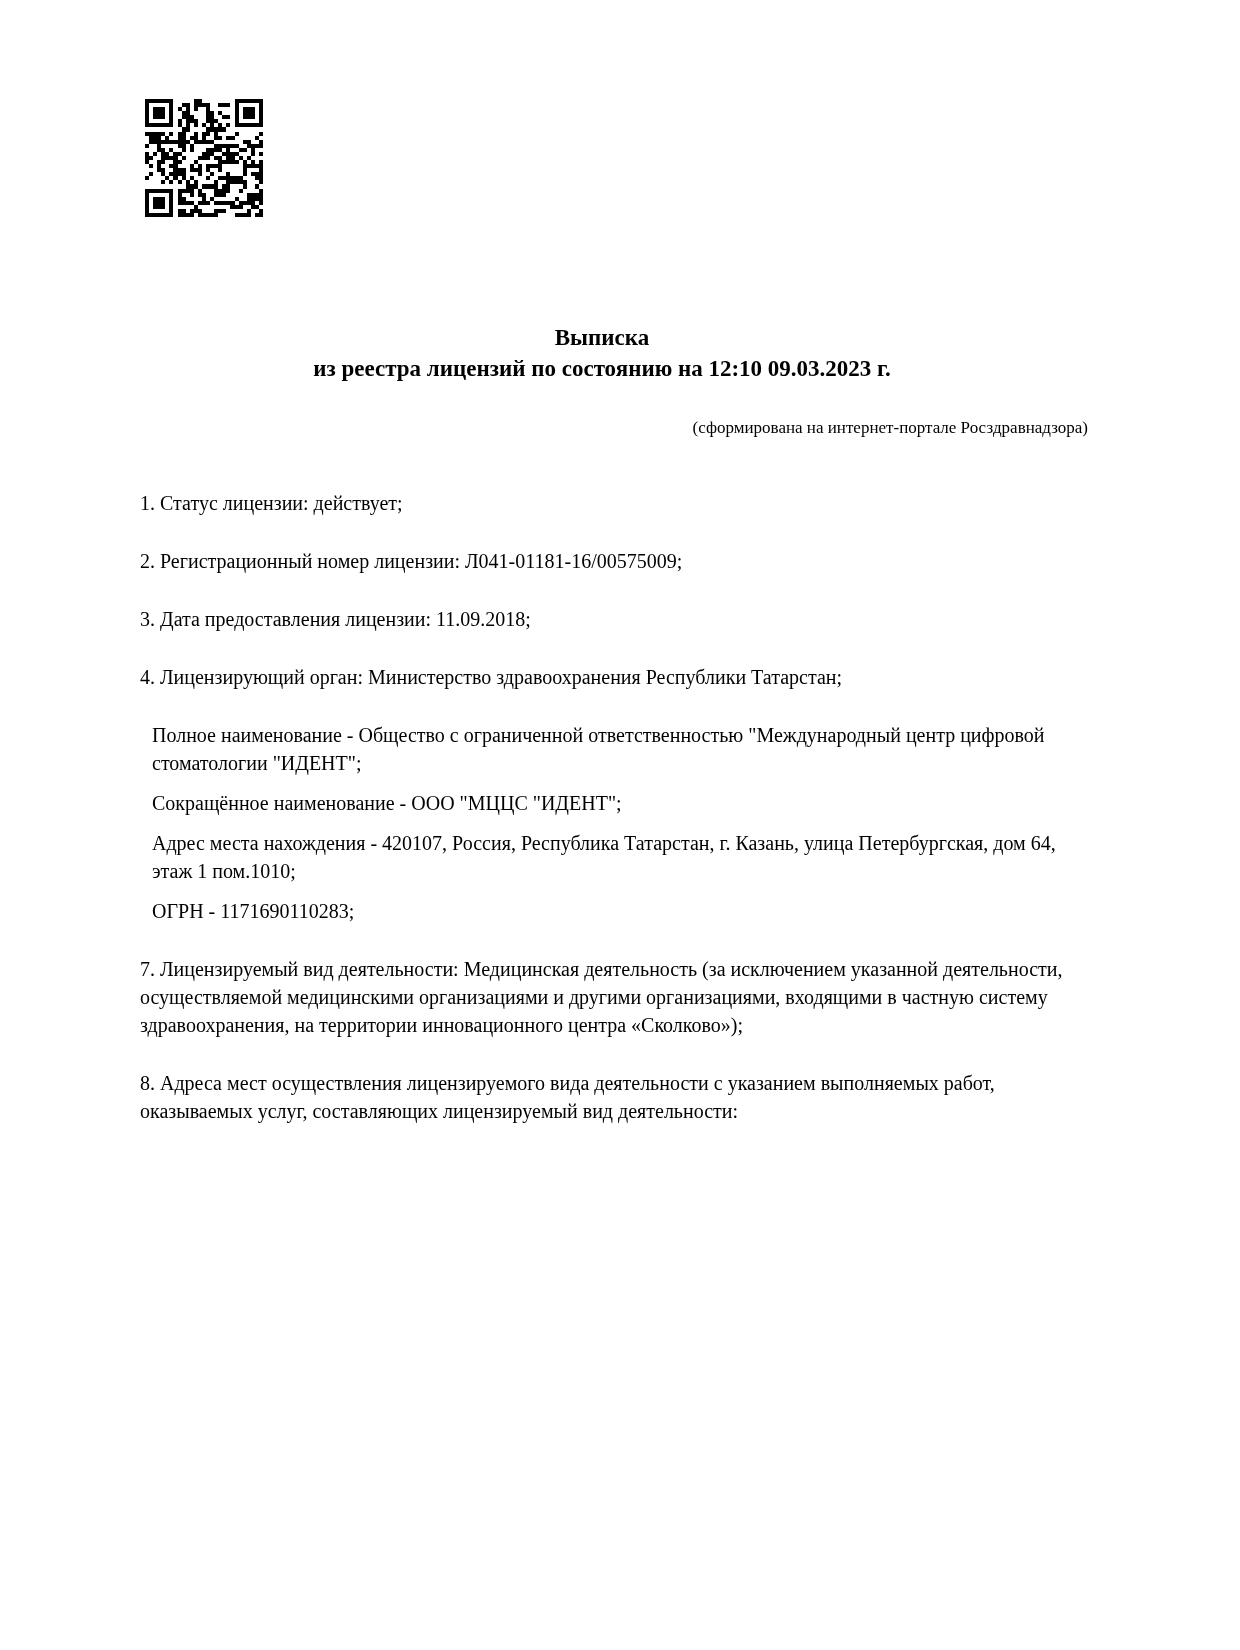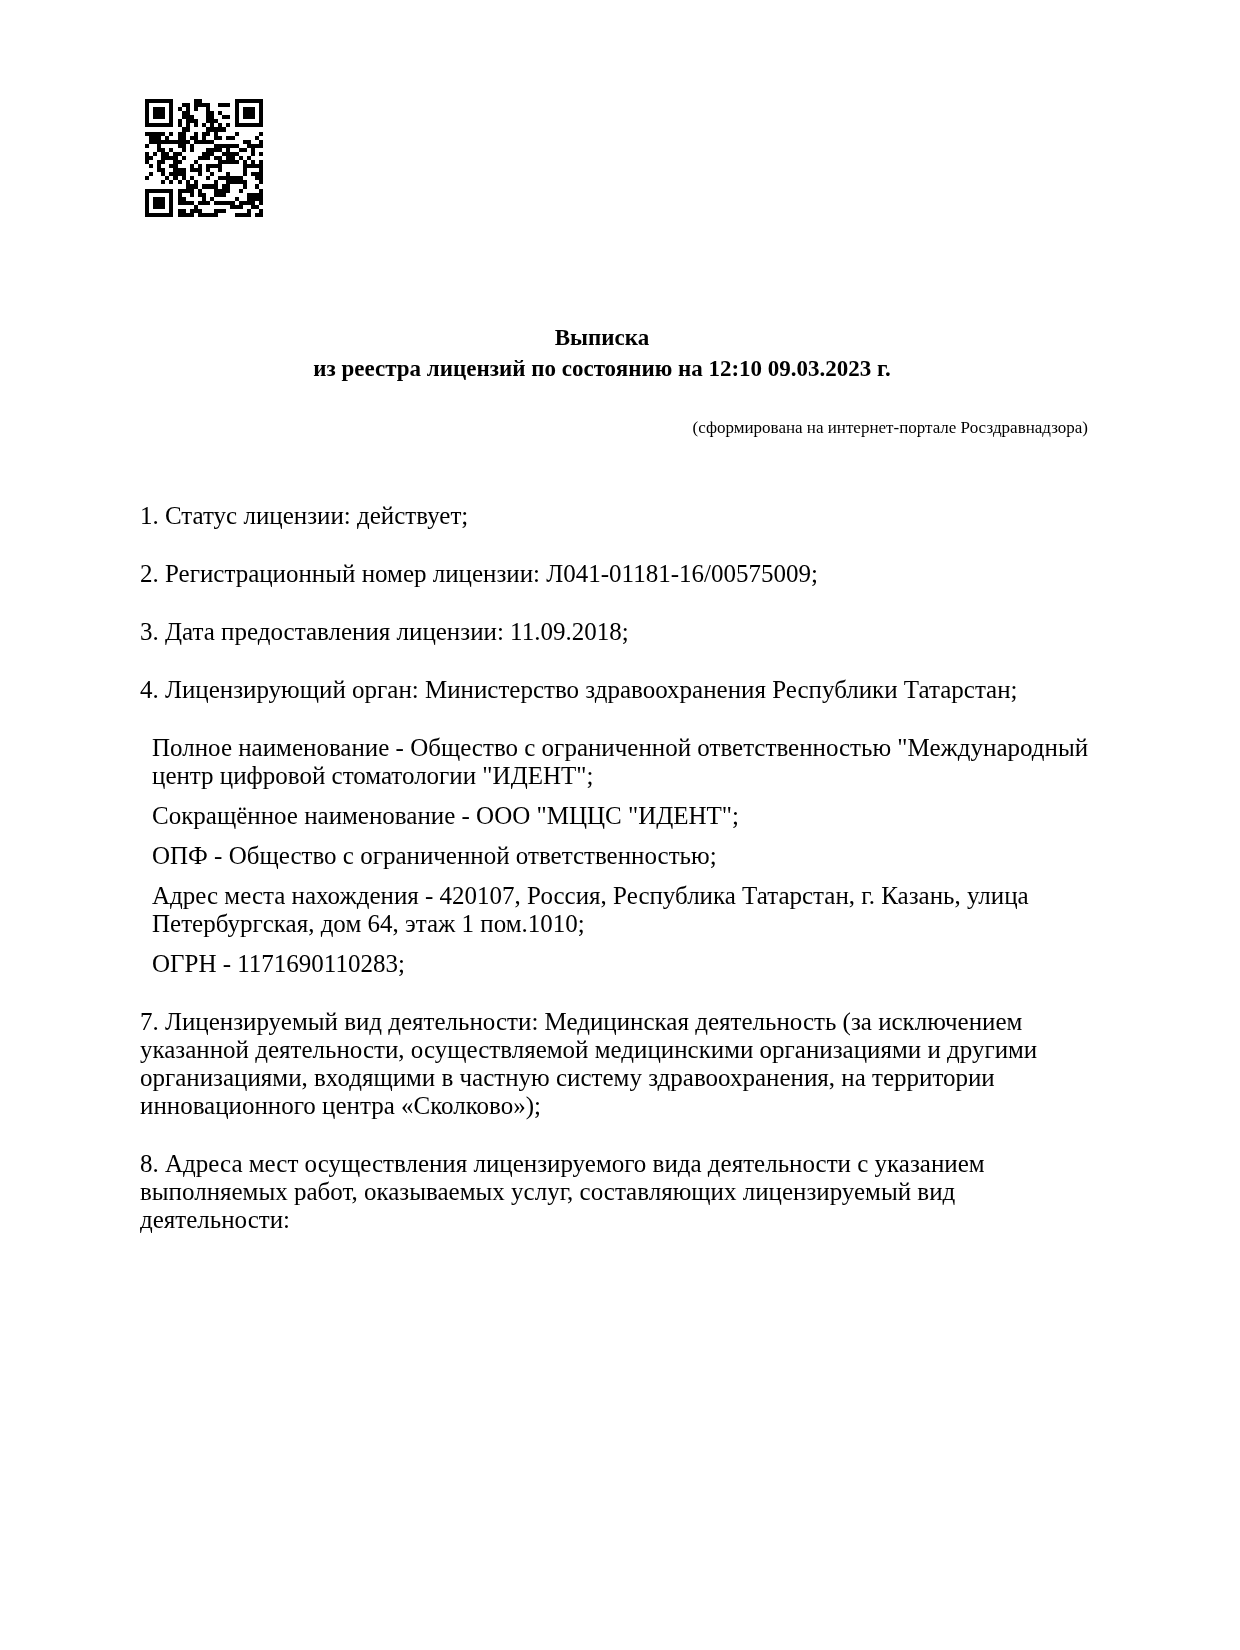--- a/index.html
+++ b/index.html
@@ -34,23 +34,23 @@
   .subtitle {
     position: absolute;
     top: 417px;
     right: 116px;
     font-size: 17px;
     line-height: 22px;
   }
   .doc-body {
     position: absolute;
     left: 140px;
-    top: 502px;
+    top: 489px;
     width: 966px;
-    font-size: 25px;
+    font-size: 20px;
     line-height: 28px;
   }
   .para { margin: 0 0 30px 0; }
   .org-line { margin: 12px; }
 </style>
 </head>
 <body>
 
 <div class="page">
 
@@ -490,21 +490,20 @@
 
   <div class="doc-body">
     <p class="para">1. Статус лицензии: действует;</p>
     <p class="para">2. Регистрационный номер лицензии: Л041-01181-16/00575009;</p>
     <p class="para">3. Дата предоставления лицензии: 11.09.2018;</p>
     <p class="para">4. Лицензирующий орган: Министерство здравоохранения Республики Татарстан;</p>
 
     <div class="para">
       <div class="org-line">Полное наименование - Общество с ограниченной ответственностью "Международный центр цифровой стоматологии "ИДЕНТ";</div>
       <div class="org-line">Сокращённое наименование - ООО "МЦЦС "ИДЕНТ";</div>
-      <div class="org-line">ОПФ - Общество с ограниченной ответственностью;</div>
       <div class="org-line">Адрес места нахождения - 420107, Россия, Республика Татарстан, г. Казань, улица Петербургская, дом 64, этаж 1 пом.1010;</div>
       <div class="org-line">ОГРН - 1171690110283;</div>
     </div>
 
     <p class="para">7. Лицензируемый вид деятельности: Медицинская деятельность (за исключением указанной деятельности, осуществляемой медицинскими организациями и другими организациями, входящими в частную систему здравоохранения, на территории инновационного центра «Сколково»);</p>
     <p class="para">8. Адреса мест осуществления лицензируемого вида деятельности с указанием выполняемых работ, оказываемых услуг, составляющих лицензируемый вид деятельности:</p>
   </div>
 
 </div>
 

